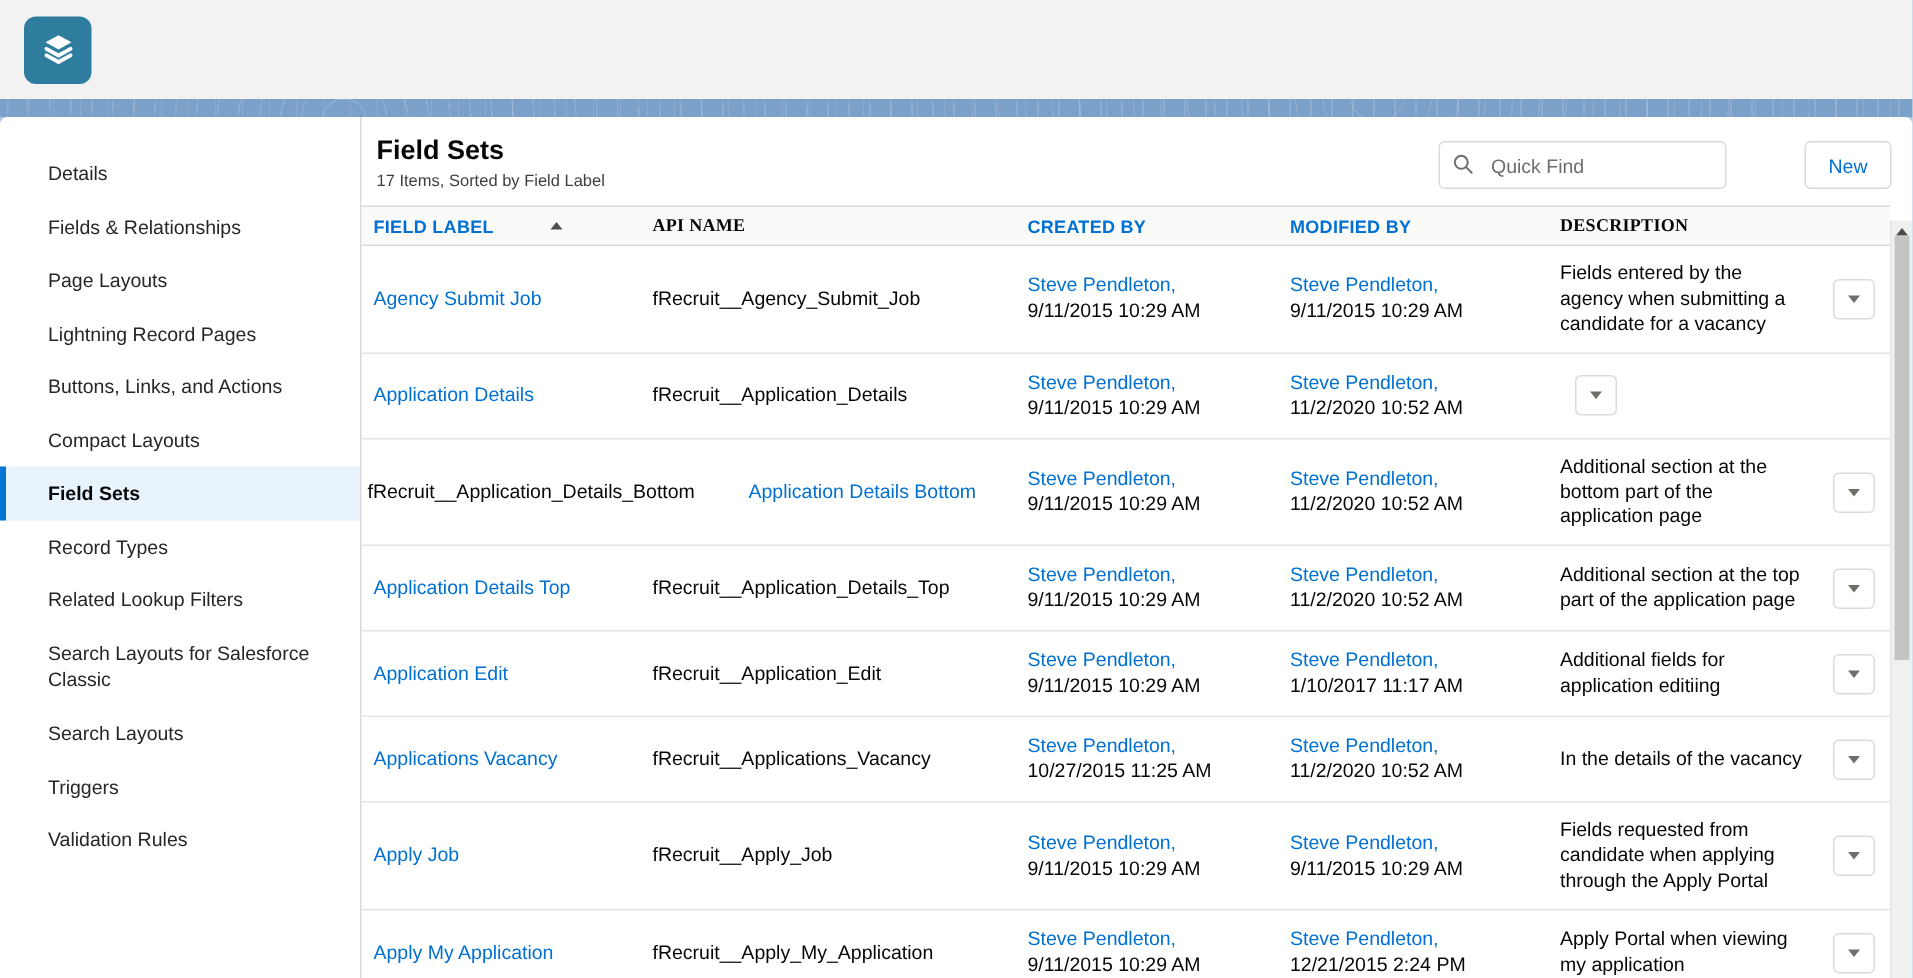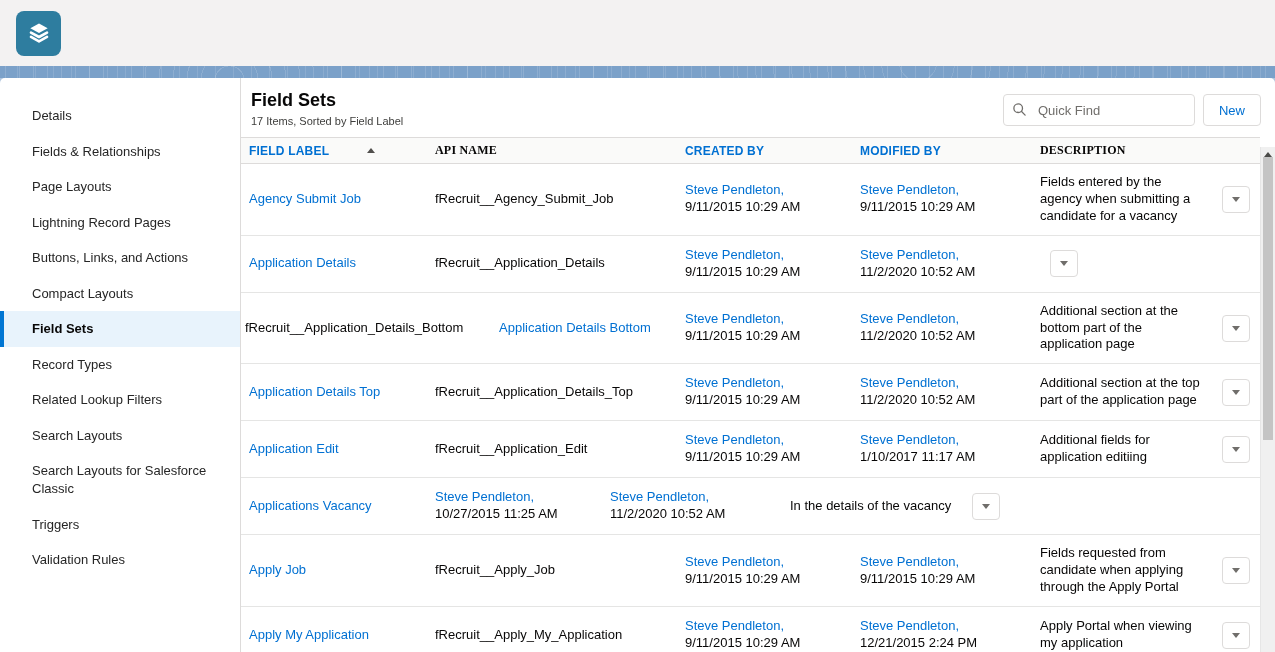--- a/index.html
+++ b/index.html
@@ -33,21 +33,21 @@
 
   .main { flex:1 1 auto; position:relative; overflow:hidden; }
   .main-header { display:flex; justify-content:space-between; align-items:flex-start; padding:12px 14px 10px 10px; }
   .list-title { font-size:18px; font-weight:700; color:#080707; }
   .list-subtitle { font-size:11px; color:#3e3e3c; margin-top:4px; }
   .main-header-right { display:flex; gap:8px; align-items:center; margin-top:4px; }
   .quickfind { position:relative; }
   .quickfind input { width:192px; height:32px; border:1px solid #dddbda; border-radius:4px; padding:0 10px 0 34px; font-size:13px; color:#080707; background:#fff; outline:none; font-family:"Liberation Sans",sans-serif; }
   .quickfind input::placeholder { color:#706e6b; }
   .quickfind .mag { position:absolute; left:9px; top:8px; }
-  .btn-new { height:32px; padding:0 15px; background:#fff; border:1px solid #dddbda; border-radius:4px; color:var(--accent,#0070d2); font-size:13px; cursor:pointer; font-family:"Liberation Sans",sans-serif; }
+  .btn-new { height:32px; padding:0 15px; background:#fff; border:1px solid #dddbda; border-radius:4px; color:var(--accent,#0070d2); font-size:13px; cursor:pointer; font-family:"Liberation Sans",sans-serif;margin-left:44px; }
 
   
   .table { border-top:1px solid #dddbda; margin-right:15px; }
   .thead { display:flex; background:#fafaf9; border-bottom:1px solid #dddbda; height:26px; align-items:center; font-size:12px; font-weight:700; letter-spacing:.2px; }
   .th { padding:0 4px; white-space:nowrap; display:flex; align-items:center; }
   .th.sortable { color:var(--accent,#0070d2); cursor:pointer; }
   .th.plain { color:#3e3e3c;font-family:Liberation Serif, serif; }
   .col-label { width:190px; padding-left:8px; flex:0 0 auto; }
   .col-api { width:250px; flex:0 0 auto; }
   .col-created { width:175px; flex:0 0 auto; }
@@ -104,23 +104,23 @@
 
     <li class="sb-item"><span class="sb-label">Compact Layouts</span></li>
 
     <li class="sb-item active"><span class="sb-label">Field Sets</span></li>
 
 
     <li class="sb-item"><span class="sb-label">Record Types</span></li>
 
     <li class="sb-item"><span class="sb-label">Related Lookup Filters</span></li>
 
+    <li class="sb-item"><span class="sb-label">Search Layouts for Salesforce Classic</span></li>
+
     <li class="sb-item"><span class="sb-label">Search Layouts</span></li>
-
-    <li class="sb-item"><span class="sb-label">Search Layouts for Salesforce Classic</span></li>
 
     <li class="sb-item"><span class="sb-label">Triggers</span></li>
 
     <li class="sb-item"><span class="sb-label">Validation Rules</span></li>
   </ul>
   </nav>
 
   <section class="main">
     <div class="main-header">
       <div>
@@ -281,20 +281,23 @@
       <button class="action-btn">
         <i class="caret-down"></i>
       </button>
     </div>
   </div>
 
   <div class="trow">
     <div class="td col-label">
       <a href="#" class="link">Applications Vacancy</a>
     </div>
+    <div class="td col-api">
+      <span>fRecruit__Applications_Vacancy</span>
+    </div>
     <div class="td col-created">
       <a href="#" class="link by-name">Steve Pendleton,</a>
       <span class="by-date">10/27/2015 11:25 AM</span>
     </div>
     <div class="td col-modified">
       <a href="#" class="link by-name">Steve Pendleton,</a>
       <span class="by-date">11/2/2020 10:52 AM</span>
     </div>
     <div class="td col-desc">
       <span>In the details of the vacancy</span>

